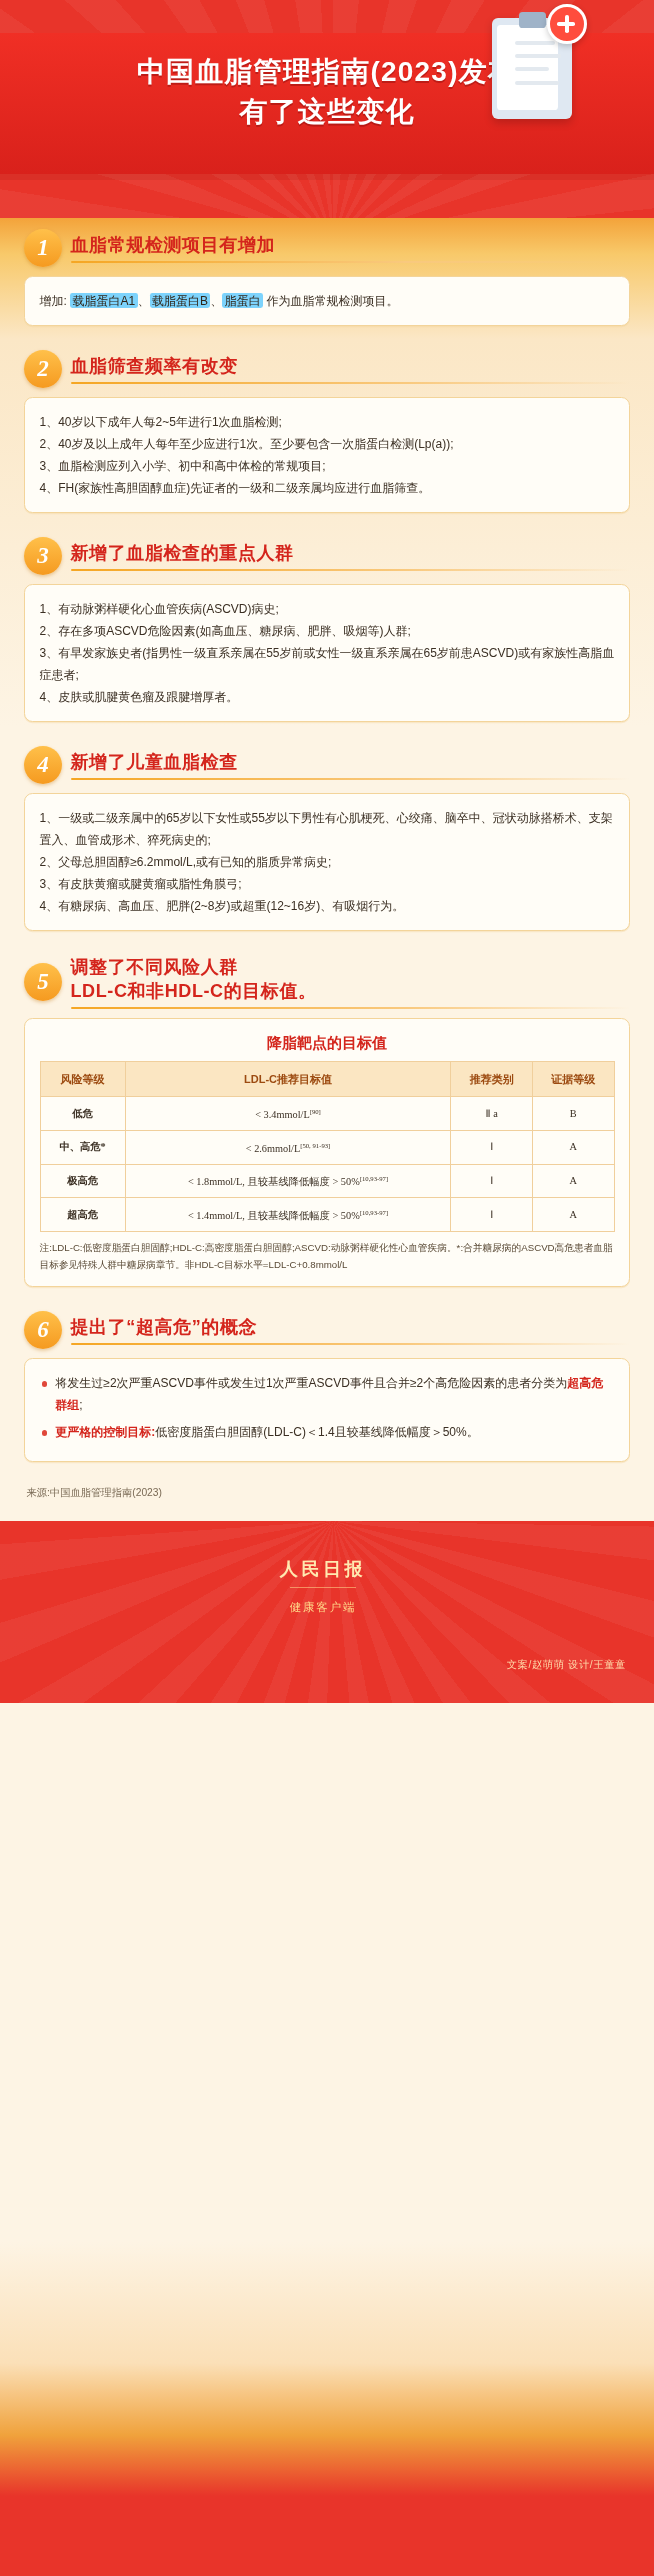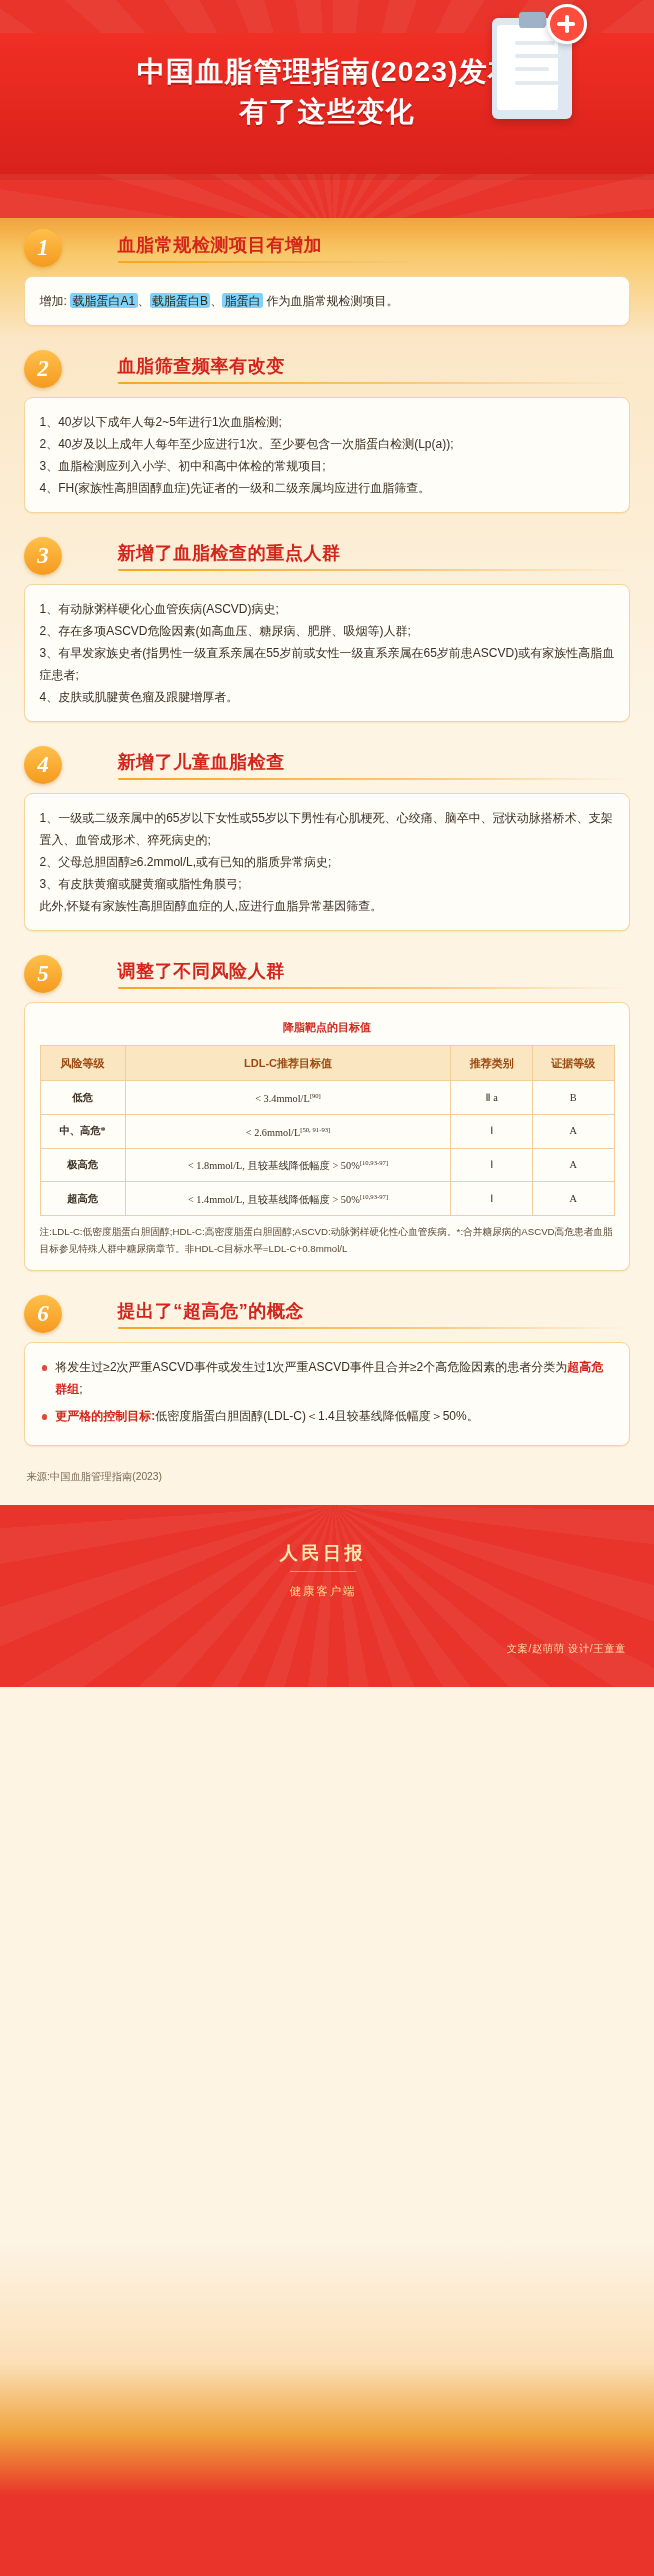--- a/index.html
+++ b/index.html
@@ -138,21 +138,20 @@
     align-items: center;
     justify-content: center;
     flex: 0 0 auto;
     box-shadow: 0 1.8px 3.6px rgba(196,120,20,0.35);
     font-family: "Liberation Serif", serif;
   }
   .sec-title-box {
     position: relative;
     flex: 1 1 auto;
     padding-bottom: 6px;
-    margin-left: 47px;
   }
   .sec-title {
     color: #d4251c;
     font-size: 18px;
     font-weight: bold;
     line-height: 24px;
     letter-spacing: 0.6px;
   }
   .sec-underline {
     position: absolute;
@@ -178,21 +177,21 @@
     background: #7dd3fc;
     border-radius: 2.4px;
     padding: 0.6px 2.4px;
     color: #2f2518;
   }
 
   
   .tbl-title {
     text-align: center;
     color: #d4251c;
-    font-size: 11px;
+    font-size: 15px;
     font-weight: bold;
     margin-bottom: 7.3px;
   }
   table.risk {
     width: 100%;
     border-collapse: collapse;
     font-size: 10.3px;
     color: #3b2f23;
   }
   table.risk th {
@@ -372,29 +371,30 @@
         <div class="badge">4</div>
         <div class="sec-title-box">
           <div class="sec-title">新增了儿童血脂检查</div>
           <div class="sec-underline"></div>
         </div>
       </div>
       <div class="card">
         <p>1、一级或二级亲属中的65岁以下女性或55岁以下男性有心肌梗死、心绞痛、脑卒中、冠状动脉搭桥术、支架置入、血管成形术、猝死病史的;</p>
         <p>2、父母总胆固醇≥6.2mmol/L,或有已知的脂质异常病史;</p>
         <p>3、有皮肤黄瘤或腱黄瘤或脂性角膜弓;</p>
-        <p>此外,怀疑有家族性高胆固醇血症的人,应进行血脂异常基因筛查。</p>
+        <p>4、有糖尿病、高血压、肥胖(2~8岁)或超重(12~16岁)、有吸烟行为。</p>
       </div>
     </div>
 
     <div class="section">
       <div class="sec-head">
         <div class="badge">5</div>
         <div class="sec-title-box">
           <div class="sec-title">调整了不同风险人群</div>
+          <div class="sec-title">LDL-C和非HDL-C的目标值。</div>
           <div class="sec-underline"></div>
         </div>
       </div>
       <div class="card">
         <div class="tbl-title">降脂靶点的目标值</div>
         <table class="risk">
           <thead>
             <tr>
               <th>风险等级</th>
               <th>LDL-C推荐目标值</th>

